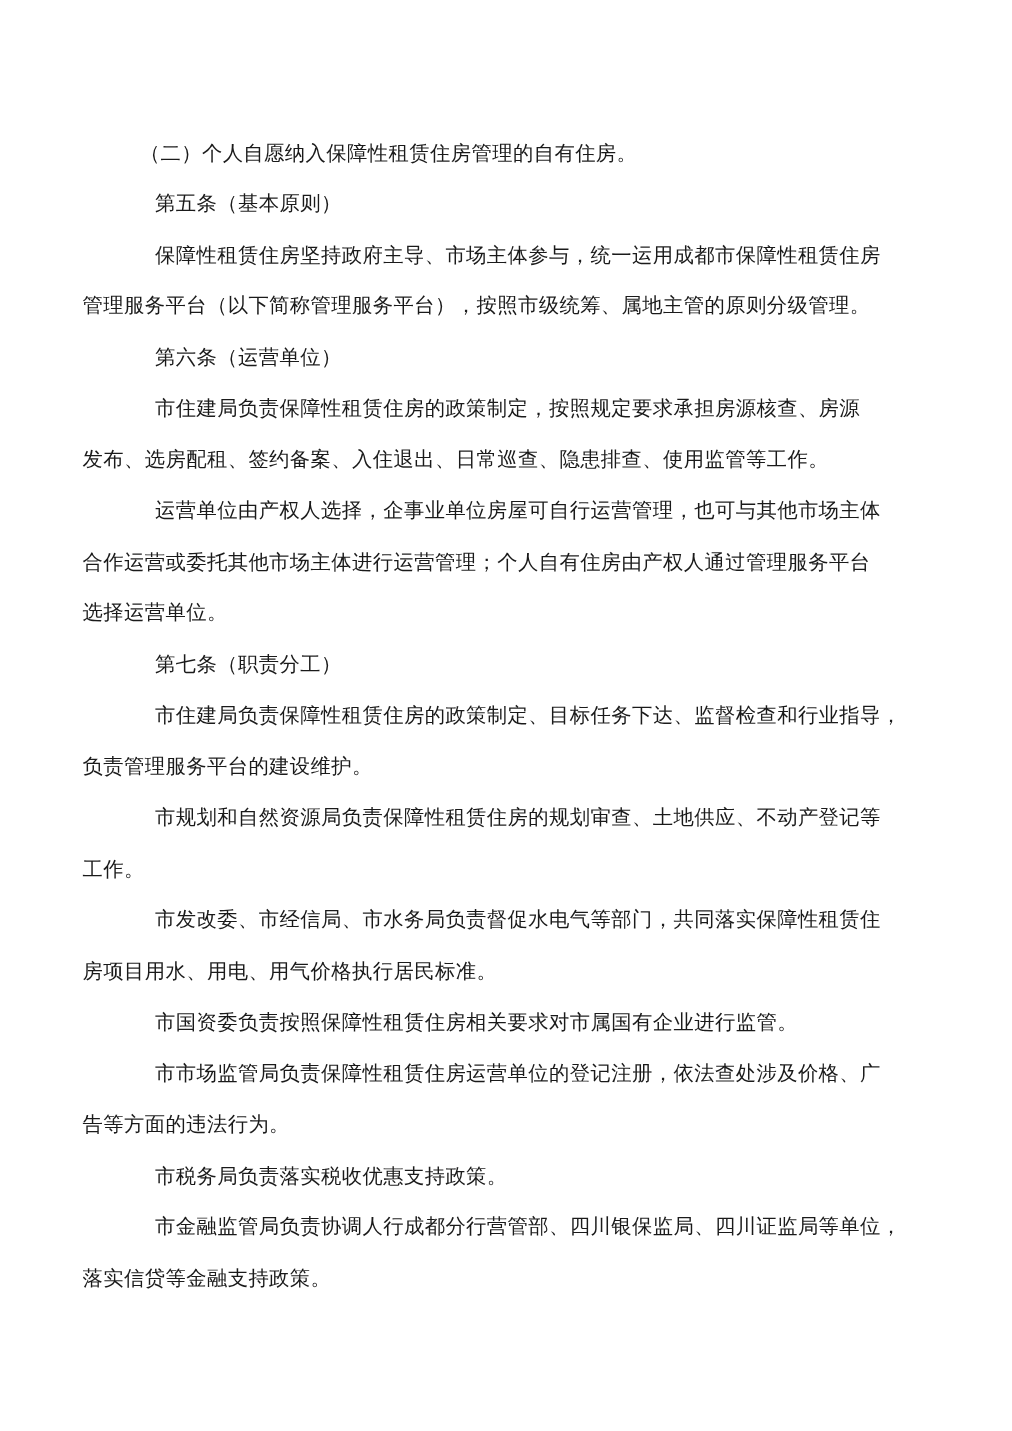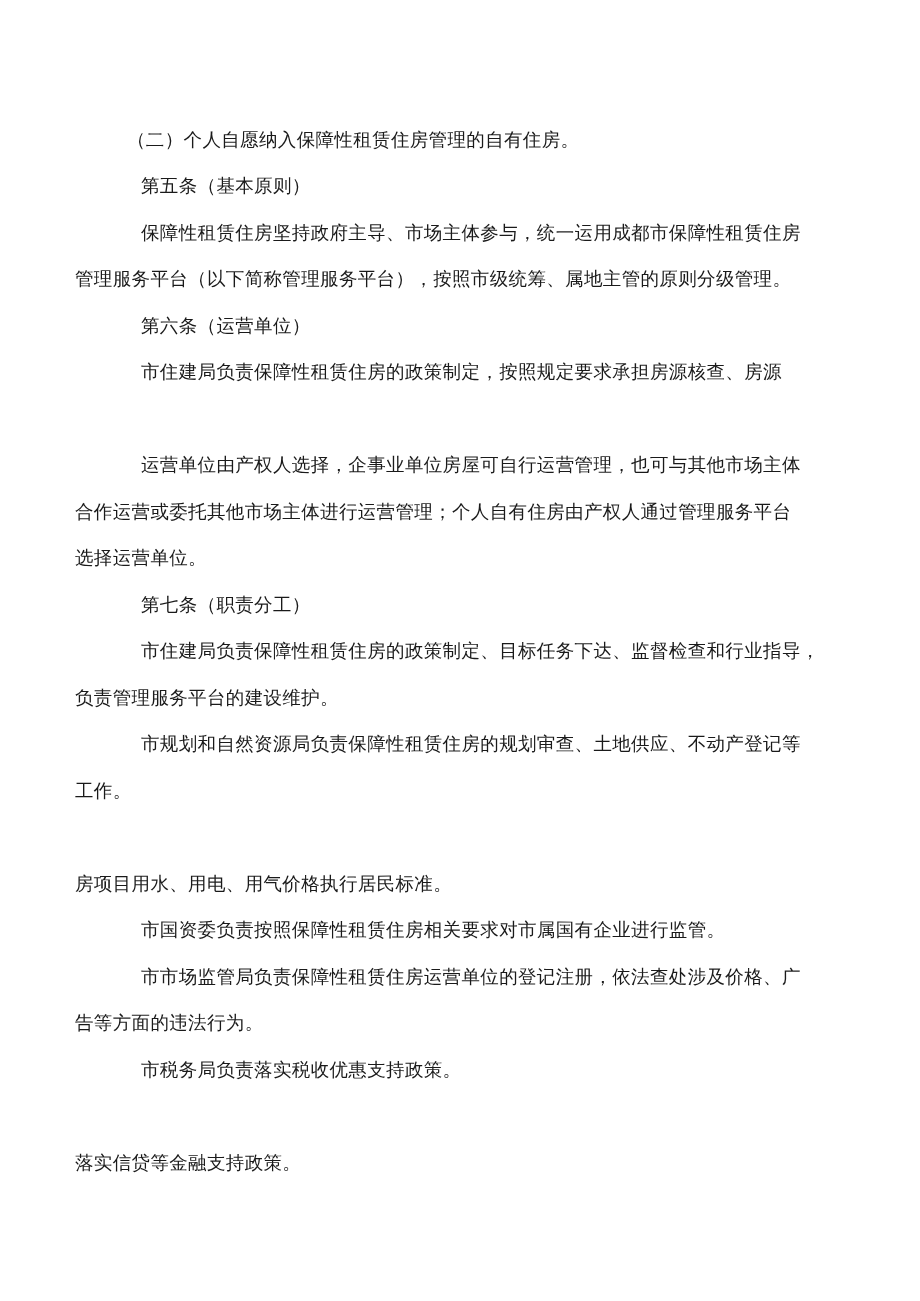--- a/index.html
+++ b/index.html
@@ -14,27 +14,30 @@
 </head>
 <body>
 
 <div class="page">
   <div class="line item" style="top:128px">（二）个人自愿纳入保障性租赁住房管理的自有住房。</div>
   <div class="line indent" style="top:174px">第五条（基本原则）</div>
   <div class="line" style="top:267px">管理服务平台（以下简称管理服务平台），按照市级统筹、属地主管的原则分级管理。</div>
   <div class="line indent" style="top:221px">保障性租赁住房坚持政府主导、市场主体参与，统一运用成都市保障性租赁住房</div>
   <div class="line indent" style="top:314px">第六条（运营单位）</div>
   <div class="line indent" style="top:360px">市住建局负责保障性租赁住房的政策制定，按照规定要求承担房源核查、房源</div>
+  <div class="line" style="top:407px">发布、选房配租、签约备案、入住退出、日常巡查、隐患排查、使用监管等工作。</div>
   <div class="line" style="top:500px">合作运营或委托其他市场主体进行运营管理；个人自有住房由产权人通过管理服务平台</div>
   <div class="line indent" style="top:453px">运营单位由产权人选择，企事业单位房屋可自行运营管理，也可与其他市场主体</div>
   <div class="line" style="top:546px">选择运营单位。</div>
   <div class="line indent" style="top:593px">第七条（职责分工）</div>
   <div class="line" style="top:686px">负责管理服务平台的建设维护。</div>
   <div class="line indent" style="top:639px">市住建局负责保障性租赁住房的政策制定、目标任务下达、监督检查和行业指导，</div>
   <div class="line indent" style="top:732px">市规划和自然资源局负责保障性租赁住房的规划审查、土地供应、不动产登记等</div>
   <div class="line" style="top:779px">工作。</div>
+  <div class="line indent" style="top:825px">市发改委、市经信局、市水务局负责督促水电气等部门，共同落实保障性租赁住</div>
   <div class="line indent" style="top:918px">市国资委负责按照保障性租赁住房相关要求对市属国有企业进行监管。</div>
   <div class="line" style="top:872px">房项目用水、用电、用气价格执行居民标准。</div>
   <div class="line indent" style="top:965px">市市场监管局负责保障性租赁住房运营单位的登记注册，依法查处涉及价格、广</div>
   <div class="line" style="top:1011px">告等方面的违法行为。</div>
   <div class="line indent" style="top:1058px">市税务局负责落实税收优惠支持政策。</div>
+  <div class="line indent" style="top:1104px">市金融监管局负责协调人行成都分行营管部、四川银保监局、四川证监局等单位，</div>
   <div class="line" style="top:1151px">落实信贷等金融支持政策。</div>
 </div>
 
 </body></html>

